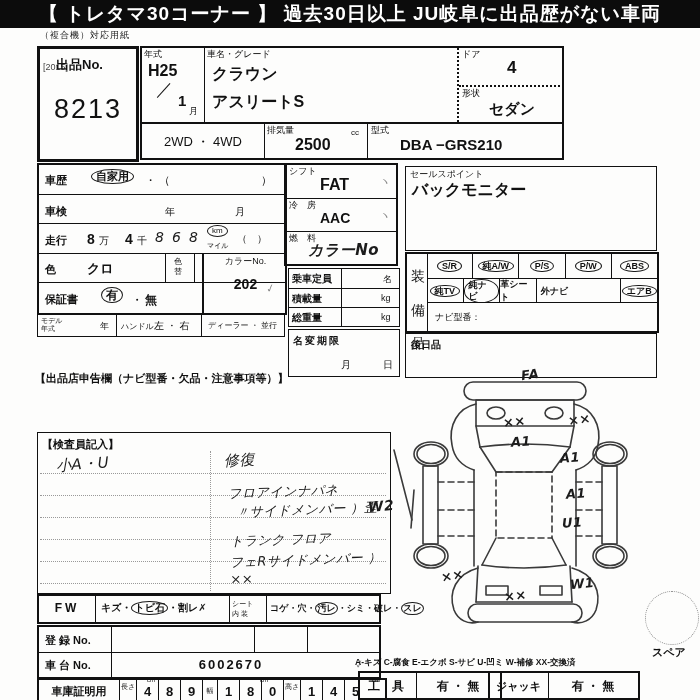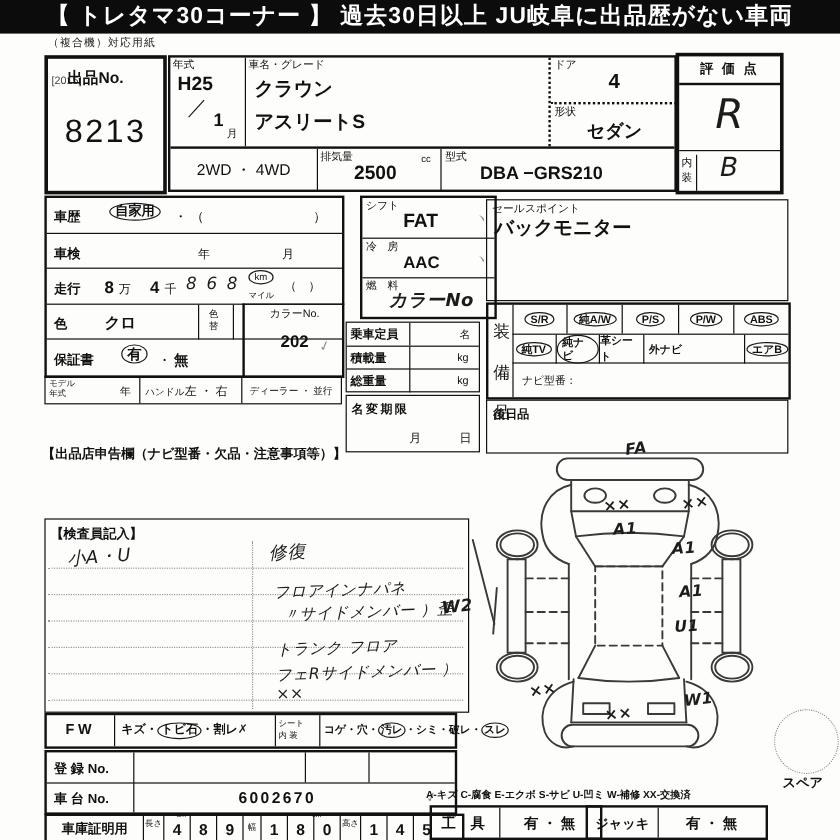--- a/index.html
+++ b/index.html
@@ -68,28 +68,20 @@
         <span class="abs bold" style="left:30px;top:12px;font-size:16px;">2500</span>
         <span class="abs" style="left:86px;top:4px;font-size:8px;">cc</span>
       </div>
       <div class="abs" style="left:225px;top:0;width:195px;height:36px;border-left:1.5px solid #111;">
         <span class="abs lbl" style="left:3px;top:2px;">型式</span>
         <span class="abs bold" style="left:32px;top:12px;font-size:15px;">DBA −GRS210</span>
       </div>
     </div>
   </div>
 
-  <div class="abs b3" style="left:563px;top:44px;width:84px;height:112px;">
-    <div class="ctr bold" style="height:22px;line-height:22px;border-bottom:2px solid #111;font-size:11px;letter-spacing:2px;">評 価 点</div>
-    <div class="ctr hand" style="height:52px;font-size:34px;line-height:50px;">R</div>
-    <div class="abs" style="left:0;top:78px;width:84px;height:33px;border-top:1.5px solid #111;">
-      <div class="abs lbl" style="left:2px;top:3px;width:12px;border-right:1.5px solid #111;height:30px;line-height:1.4;">内装</div>
-      <div class="abs hand" style="left:34px;top:2px;font-size:22px;">B</div>
-    </div>
-  </div>
 
   <div class="abs b2" style="left:37px;top:163px;width:246px;height:148px;">
 
     <div class="abs" style="left:0;top:0;width:246px;height:29px;">
       <span class="abs bold" style="left:6px;top:8px;font-size:11px;">車歴</span>
       <span class="abs oval" style="left:52px;top:4px;font-size:11px;font-weight:bold;">自家用</span>
       <span class="abs" style="left:106px;top:8px;font-size:11px;">・ （</span>
       <span class="abs" style="left:222px;top:8px;font-size:11px;">）</span>
     </div>
 
@@ -128,21 +120,21 @@
       <span class="abs bold" style="left:106px;top:9px;font-size:12px;">無</span>
     </div>
 
     <div class="abs" style="left:163px;top:88px;width:83px;height:60px;border-left:2px solid #111;border-top:1.5px solid #111;">
       <div class="ctr lbl" style="margin-top:3px;">カラーNo.</div>
       <div class="ctr bold" style="margin-top:10px;font-size:14px;">202</div>
       <span class="abs pencil" style="left:62px;top:28px;font-size:11px;transform:rotate(-15deg);">✓</span>
     </div>
   </div>
 
-  <div class="abs b2" style="left:300px;top:163px;width:110px;height:99px;text-align:center;">
+  <div class="abs b2" style="left:284px;top:163px;width:110px;height:99px;text-align:center;">
     <div class="abs" style="left:0;top:0;width:110px;height:33px;">
       <span class="abs lbl" style="left:3px;top:2px;">シフト</span>
       <span class="abs bold" style="left:34px;top:11px;font-size:16px;">FAT</span>
       <span class="abs pencil" style="left:94px;top:10px;font-size:10px;">ヽ</span>
     </div>
     <div class="abs rowline" style="left:0;top:33px;width:110px;height:33px;">
       <span class="abs lbl" style="left:3px;top:2px;">冷　房</span>
       <span class="abs bold" style="left:34px;top:11px;font-size:14px;">AAC</span>
       <span class="abs pencil" style="left:94px;top:10px;font-size:10px;">ヽ</span>
     </div>

